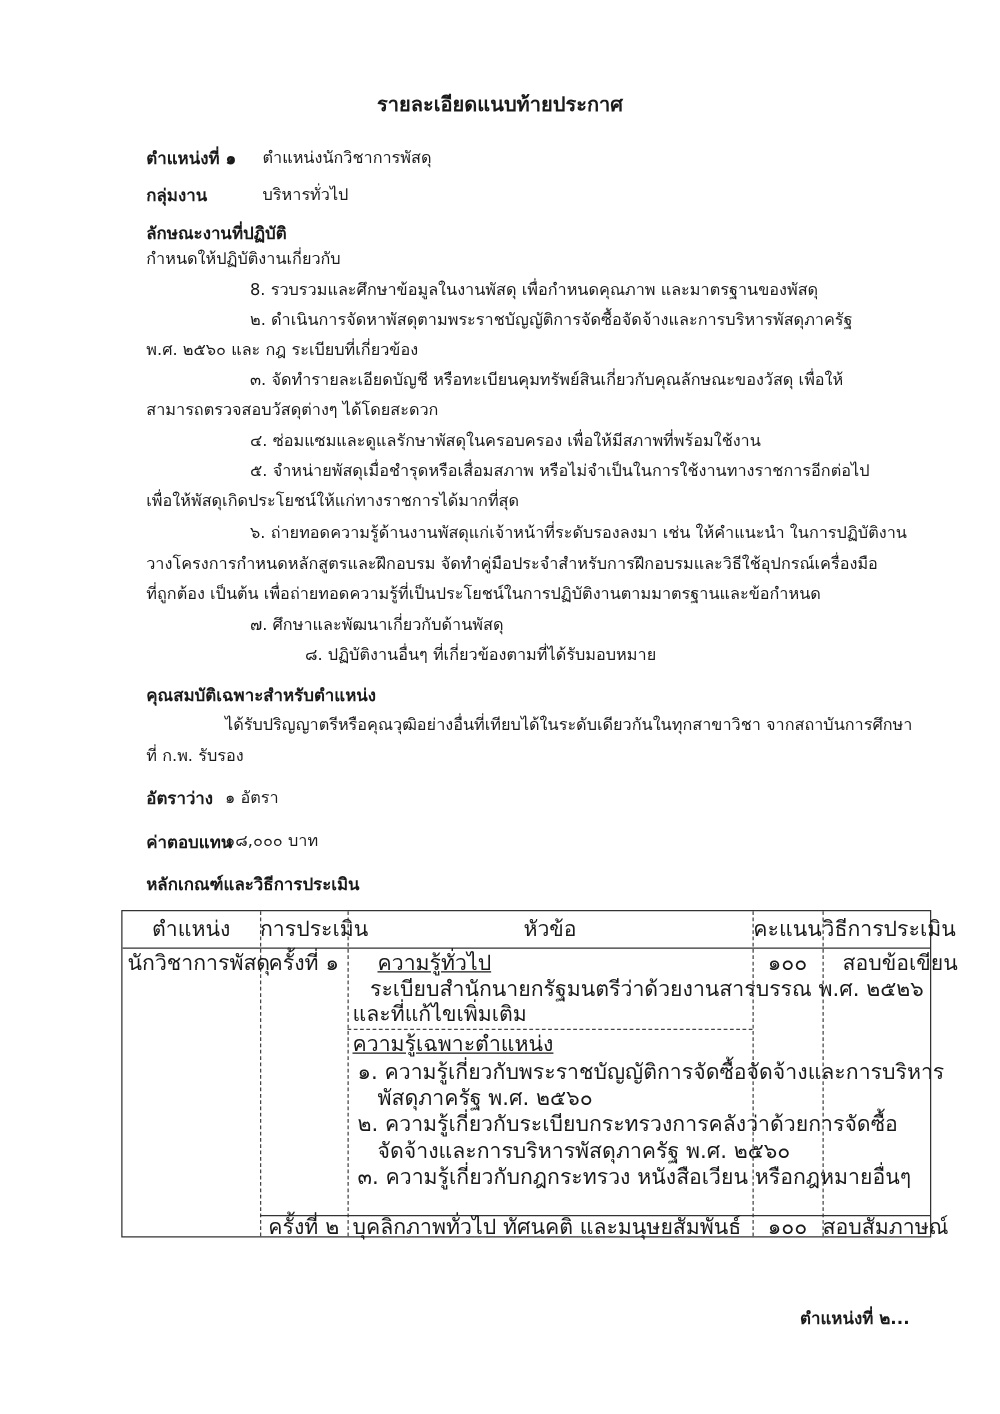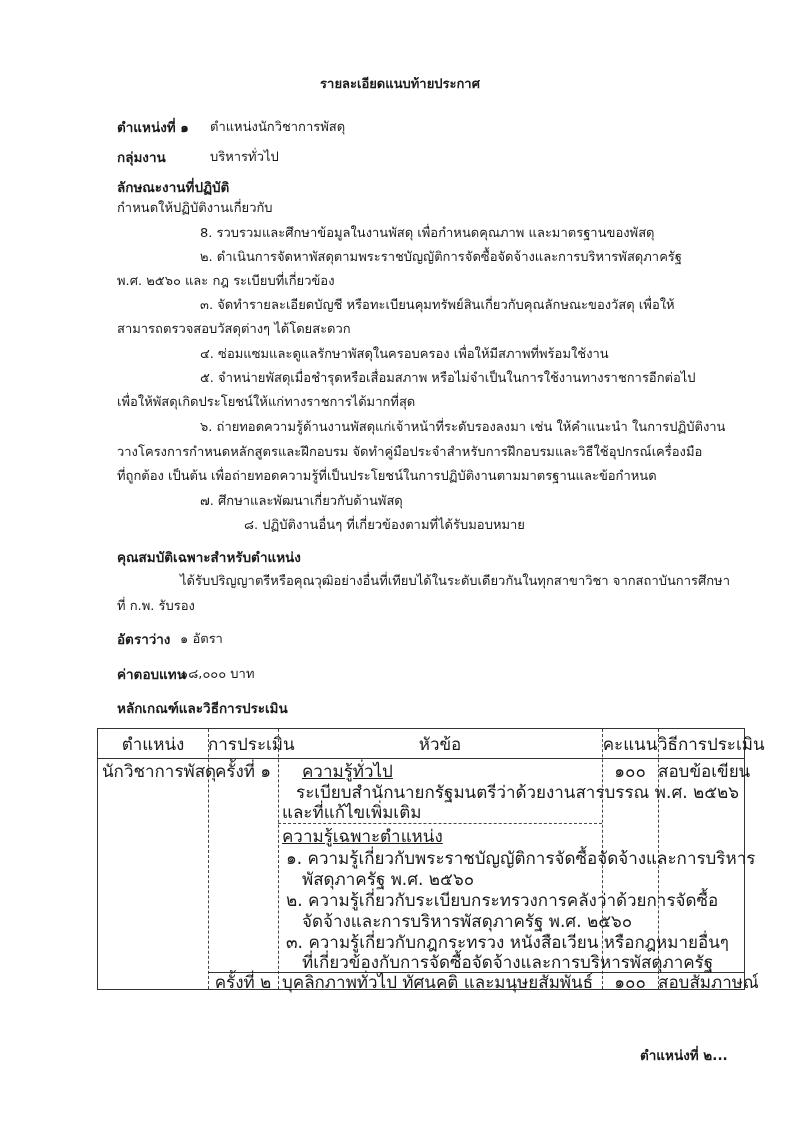--- a/index.html
+++ b/index.html
@@ -1,21 +1,21 @@
 <!DOCTYPE html>
 <html><head>
 <meta charset="utf-8">
 <style>
   html, body { margin:0; padding:0; background:#ffffff; }
   body { width:800px; height:1131px; position:relative; overflow:hidden;
          font-family:"DejaVu Sans", "Liberation Sans", sans-serif; color:#1a1a1a; }
   .page { position:absolute; left:0; top:0; width:800px; height:1131px; }
   .t { position:absolute; white-space:nowrap; font-size:13px; line-height:18px; }
   .b { font-weight:bold; font-size:13.5px; }
-  .title { left:0; width:800px; text-align:center; top:75px; font-weight:bold; font-size:13px; }
+  .title { left:0; width:800px; text-align:center; top:75px; font-weight:bold; font-size:16px; }
   .tbl { position:absolute; left:97px; top:728px; width:648px; height:262px;
          border:1px solid #333; box-sizing:border-box; }
   .vline { position:absolute; top:0; bottom:0; border-left:1px dashed #444; }
   .hline { position:absolute; border-top:1px solid #333; }
   .dh { position:absolute; border-top:1px dashed #444; }
   .cell { position:absolute; font-size:17px; line-height:18px; white-space:nowrap; }
   .center { text-align:center; }
   .u { text-decoration:underline; }
 </style>
 </head>
@@ -91,24 +91,23 @@
     <div class="cell u" style="left:184px; top:33px;margin-left:20px;">ความรู้ทั่วไป</div>
     <div class="cell" style="left:198px; top:54px;">ระเบียบสำนักนายกรัฐมนตรีว่าด้วยงานสารบรรณ พ.ศ. ๒๕๒๖</div>
     <div class="cell" style="left:184px; top:74px;">และที่แก้ไขเพิ่มเติม</div>
 
     <div class="cell u" style="left:184px; top:98px;">ความรู้เฉพาะตำแหน่ง</div>
     <div class="cell" style="left:188px; top:120px;">๑. ความรู้เกี่ยวกับพระราชบัญญัติการจัดซื้อจัดจ้างและการบริหาร</div>
     <div class="cell" style="left:204px; top:141px;">พัสดุภาครัฐ พ.ศ. ๒๕๖๐</div>
     <div class="cell" style="left:188px; top:162px;">๒. ความรู้เกี่ยวกับระเบียบกระทรวงการคลังว่าด้วยการจัดซื้อ</div>
     <div class="cell" style="left:204px; top:183px;">จัดจ้างและการบริหารพัสดุภาครัฐ พ.ศ. ๒๕๖๐</div>
     <div class="cell" style="left:188px; top:204px;">๓. ความรู้เกี่ยวกับกฎกระทรวง หนังสือเวียน หรือกฎหมายอื่นๆ</div>
-    <div class="cell" style="left:204px; top:224px;">ที่เกี่ยวข้องกับการจัดซื้อจัดจ้างและการบริหารพัสดุภาครัฐ</div>
 
     <div class="cell center" style="left:504px; width:56px; top:33px;">๑๐๐</div>
-    <div class="cell center" style="left:560px; width:88px; top:33px;">สอบข้อเขียน</div>
+    <div class="cell center" style="left:560px; width:88px; top:33px;padding-left:16px;">สอบข้อเขียน</div>
 
     <div class="cell center" style="left:110px; width:70px; top:244px;">ครั้งที่ ๒</div>
     <div class="cell" style="left:184px; top:244px;">บุคลิกภาพทั่วไป ทัศนคติ และมนุษยสัมพันธ์</div>
     <div class="cell center" style="left:504px; width:56px; top:244px;">๑๐๐</div>
     <div class="cell center" style="left:560px; width:88px; top:244px;">สอบสัมภาษณ์</div>
   </div>
 
   <div class="t b" style="left:640px; top:1046px;">ตำแหน่งที่ ๒...</div>
 
 </div>

